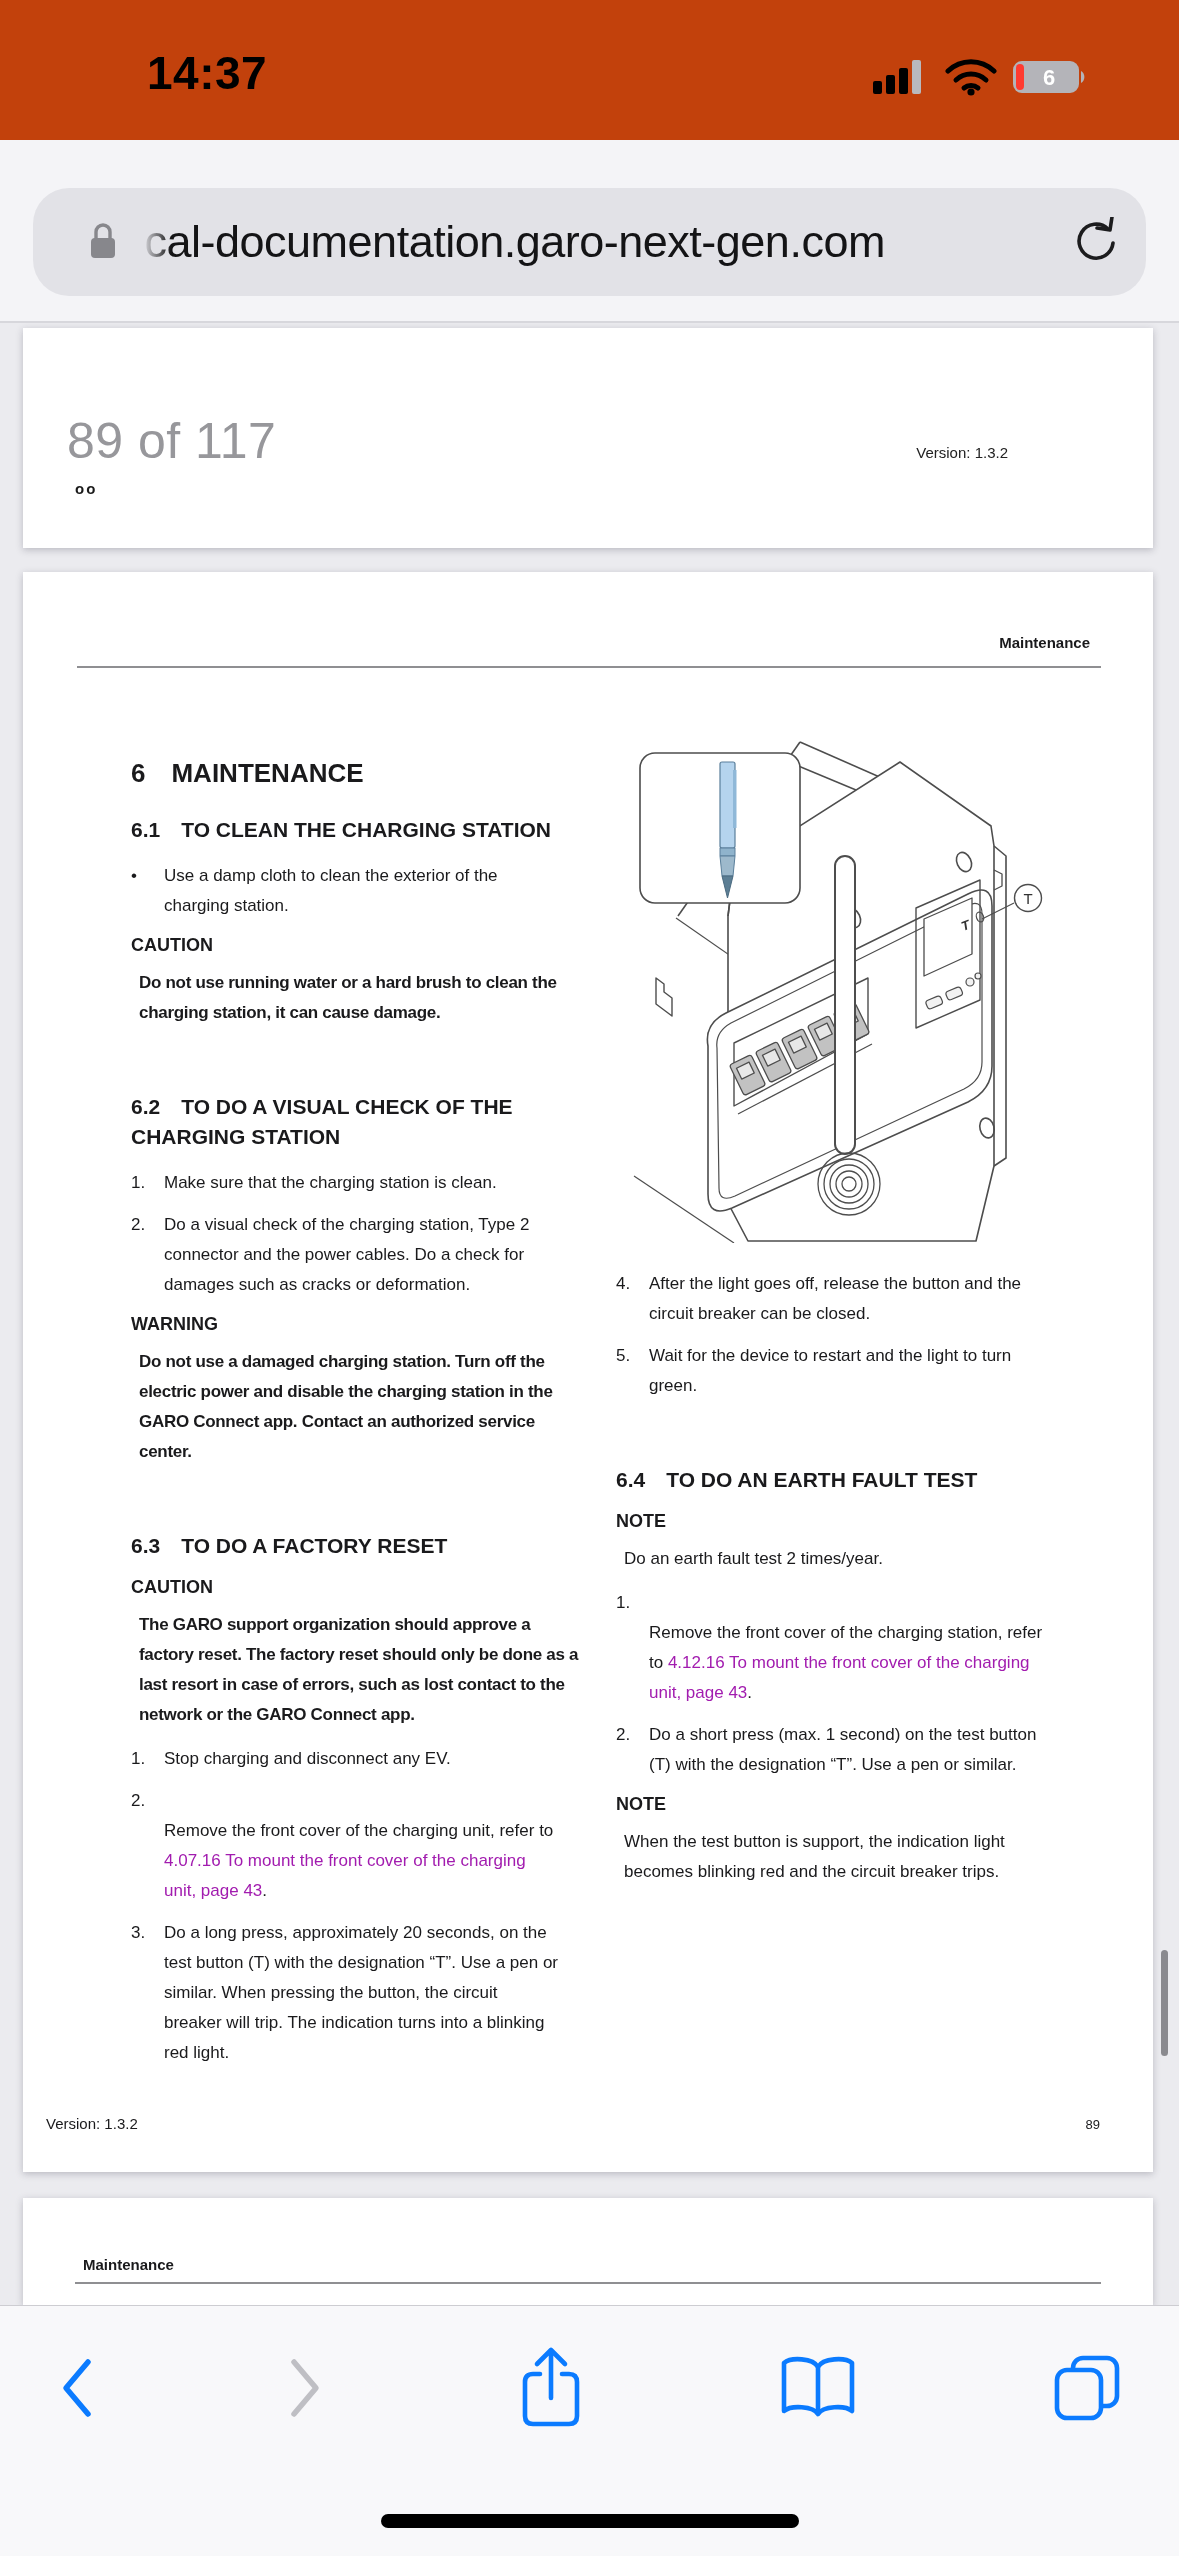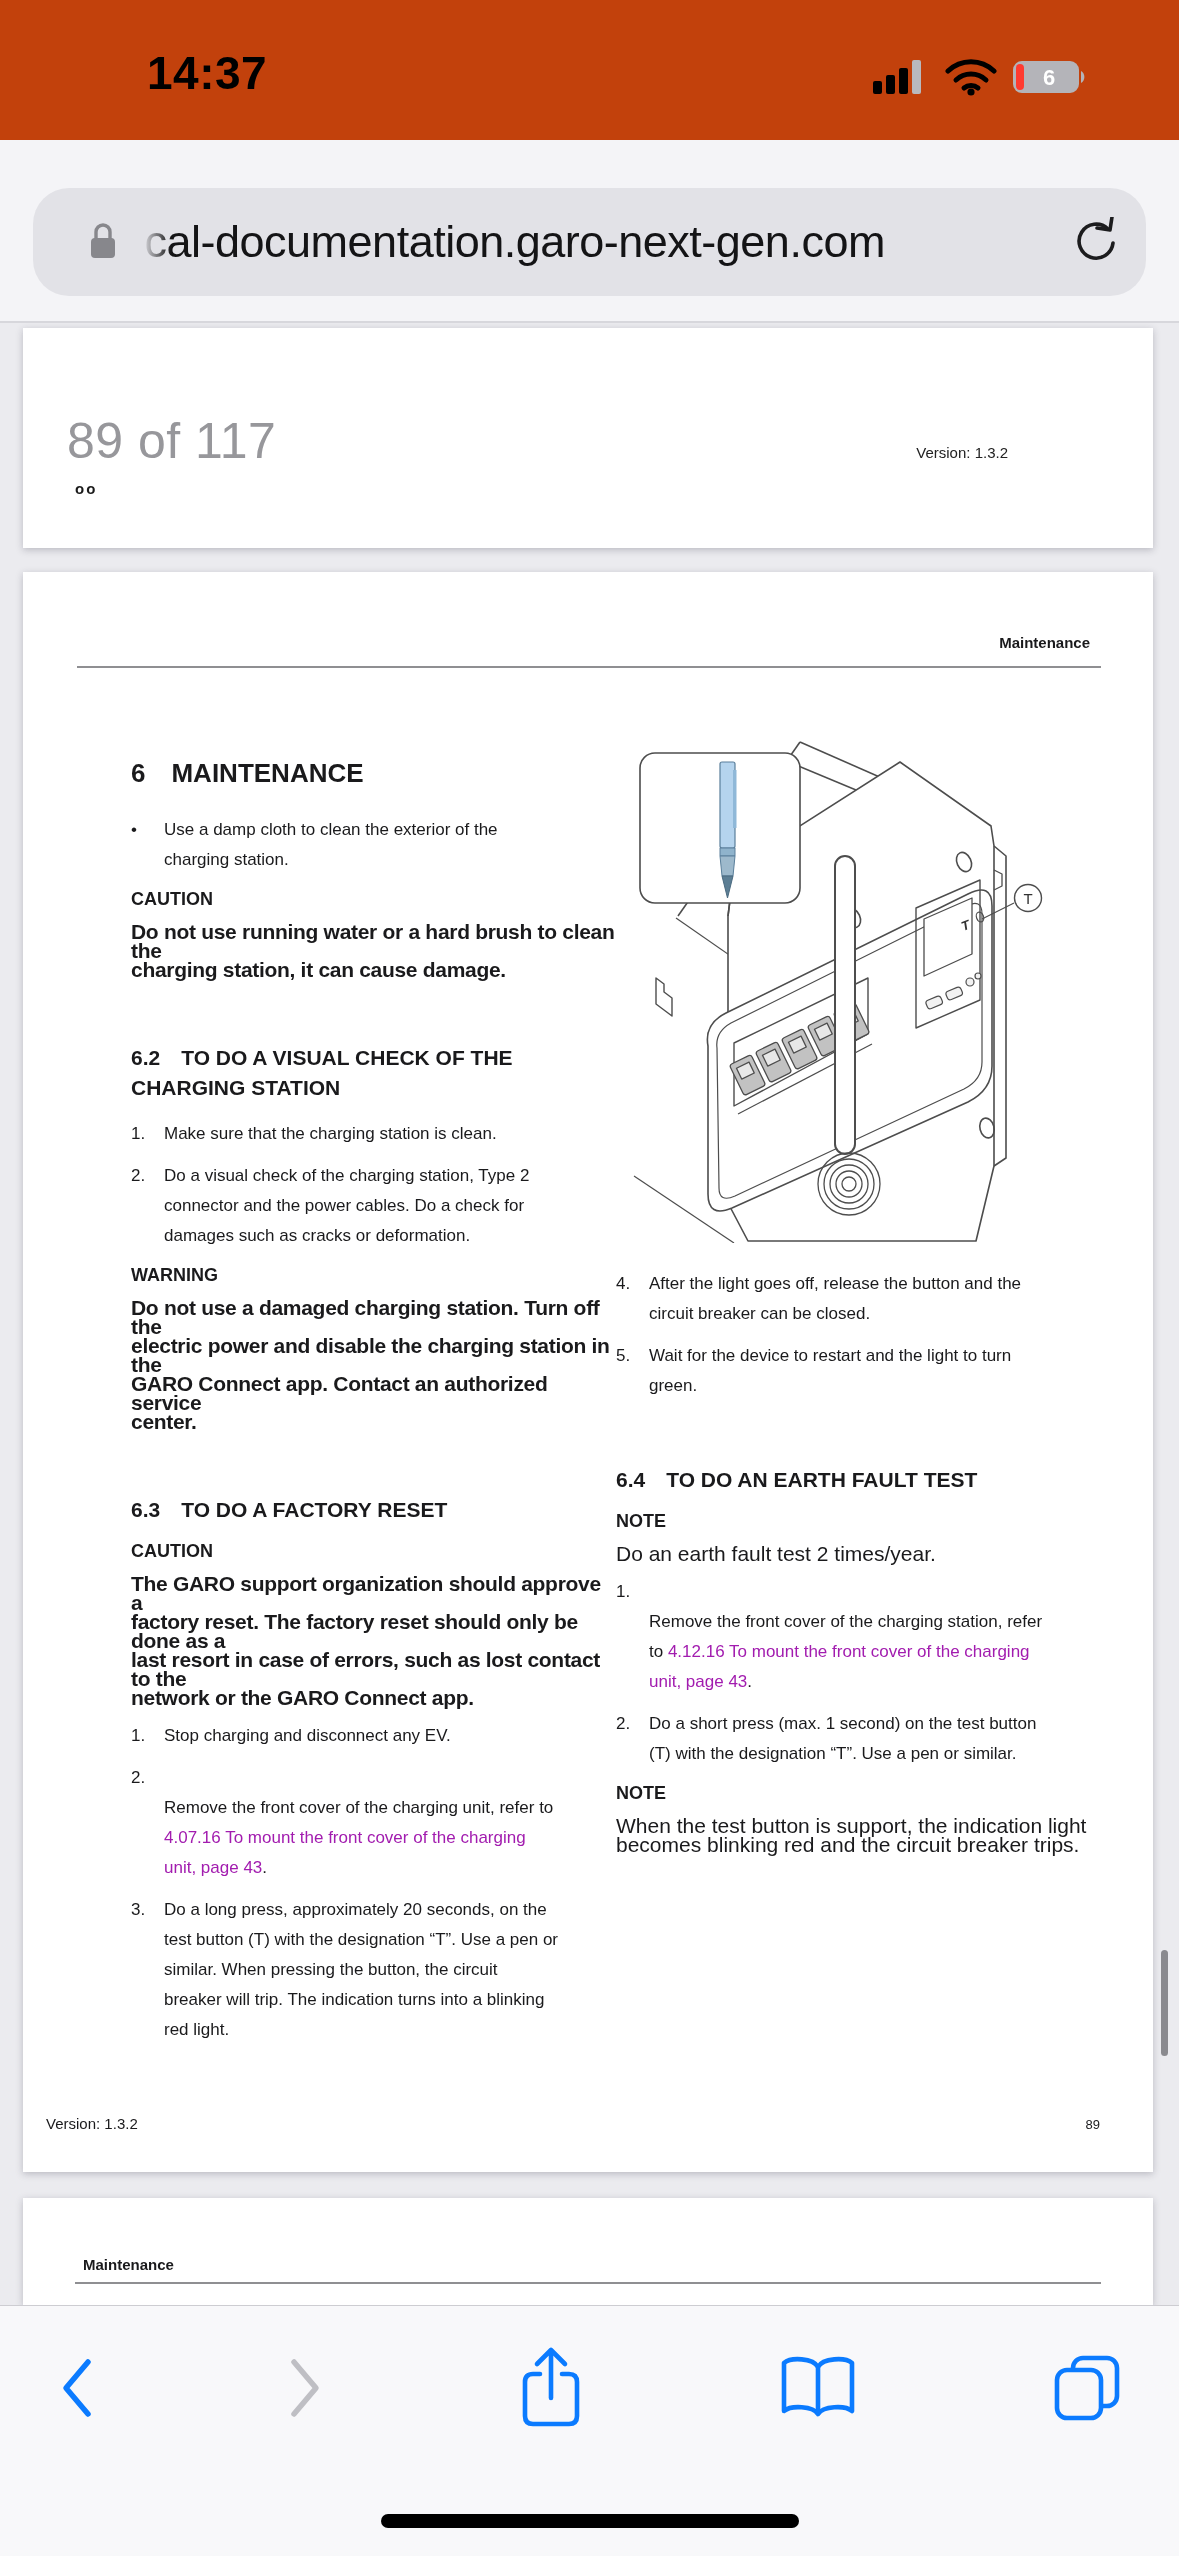--- a/index.html
+++ b/index.html
@@ -30,21 +30,21 @@
   .hdr-right{position:absolute;top:62px;right:63px;font-size:15px;font-weight:700}
   .hdr-left{position:absolute;top:58px;left:60px;font-size:15px;font-weight:700}
   .rule{position:absolute;top:94px;left:54px;right:52px;border-top:2px solid #8f8f92}
   .rule3{position:absolute;top:84px;left:52px;right:52px;border-top:2px solid #8f8f92}
   .colL{position:absolute;left:108px;top:170px;width:484px}
   .colR{position:absolute;left:593px;top:126px;width:497px}
   .h1{font-size:26px;font-weight:700;margin:16px 0 26px;white-space:pre-line}
   .h2{font-size:21px;font-weight:700;line-height:30px;margin:34px 0 16px;white-space:pre-line}
   .h2.mt-lg{margin-top:64px}
   .label{font-size:18px;font-weight:700;margin:14px 0 12px}
-  .body{font-size:21px;line-height:19px;margin:0;white-space:pre-line}
+  .body{font-size:17px;line-height:30px;margin:8px;white-space:pre-line}
   .bold{font-weight:700;letter-spacing:-.3px}
   .steps{margin-top:14px}
   .step{display:flex;margin:0 0 12px}
   .sn{width:33px;flex:none;font-size:17px;line-height:30px}
   .st{flex:1;font-size:17px;line-height:30px;white-space:pre-line}
   .brow{display:flex;margin:0 0 12px}
   .bdot{width:33px;flex:none;font-size:17px;line-height:30px}
   .doclink{color:#a21caf}
   .foot-l{position:absolute;left:23px;bottom:40px;font-size:15px}
   .foot-r{position:absolute;right:53px;bottom:40px;font-size:13px}
@@ -117,20 +117,21 @@
     <div class="ver-r1">Version: 1.3.2</div>
   </div>
 
   <div class="card card2">
     <div class="hdr-right">Maintenance</div>
     <div class="rule"></div>
 
     <div class="colL">
       <div class="h1">6 MAINTENANCE</div>
 
+      <div class="h2" style="margin-top:0">6.1 TO CLEAN THE CHARGING STATION</div>
       <div class="brow">
         <span class="bdot">•</span>
         <span class="st">Use a damp cloth to clean the exterior of the
 charging station.</span>
       </div>
       <div class="label">CAUTION</div>
       <p class="body bold">Do not use running water or a hard brush to clean the
 charging station, it can cause damage.</p>
 
       <div class="h2 mt-lg">6.2 TO DO A VISUAL CHECK OF THE

